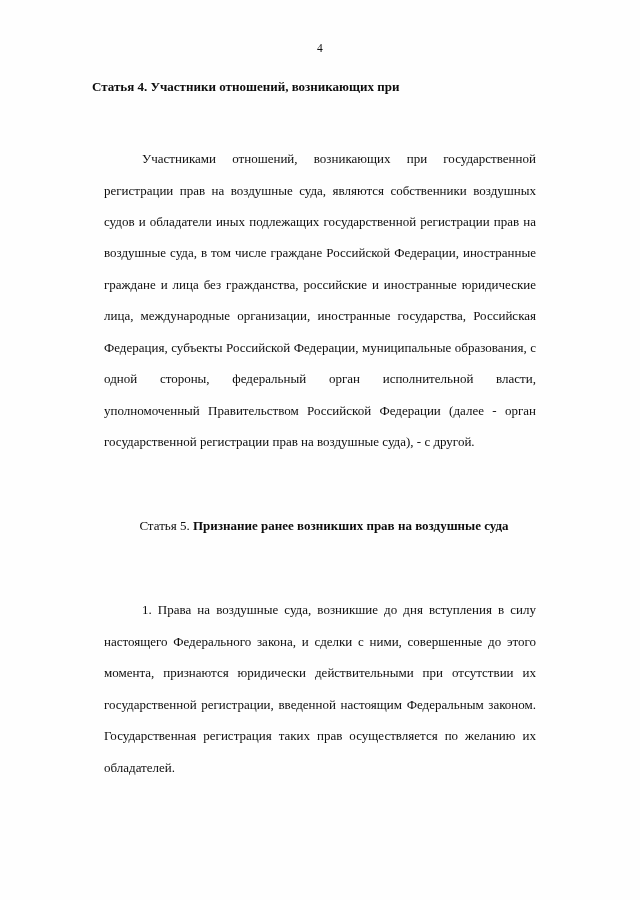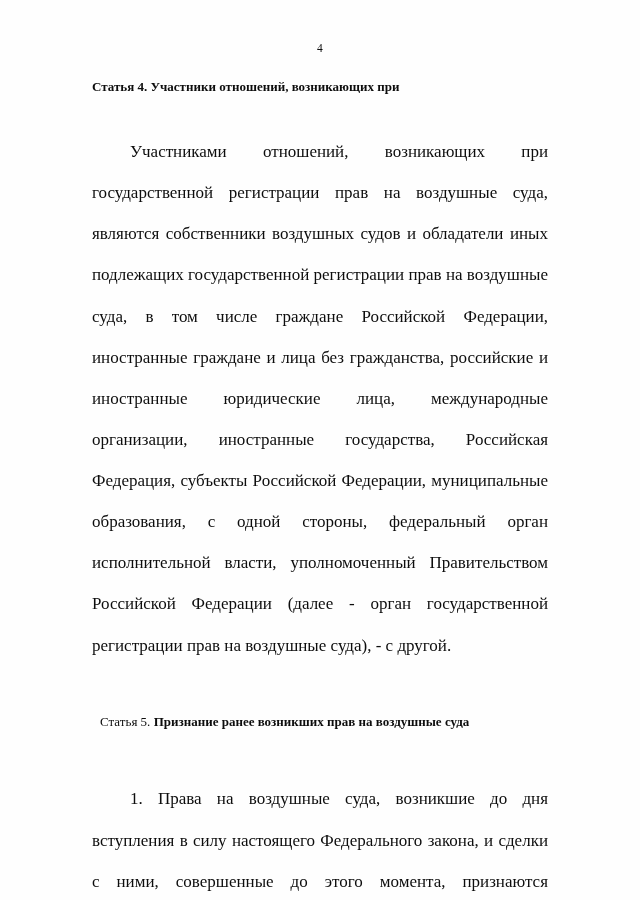--- a/index.html
+++ b/index.html
@@ -43,41 +43,42 @@
     line-height: 1.62;
     margin: 0;
   }
   .heading .line2 {
     display: block;
     padding-left: 46px;
   }
   .spacer-md { height: 34px; }
   .spacer-lg { height: 46px; }
   p.para {
-    margin: 0;
-    font-size: 17px;
+    margin: 12px;
+    font-size: 13px;
     line-height: 2.42;
     text-align: justify;
     text-justify: inter-word;
     text-indent: 38px;
     hyphens: none;
   }
   .heading2 {
     margin: 0;
     font-size: 13px;
     line-height: 1.6;
   }
   .heading2 .reg {
     font-weight: normal;
   }
   .heading2 .bold {
     font-weight: bold;
   }
   .heading2-wrap {
     padding-left: 8px;
+    text-align: center;
   }
 </style>
 </head>
 <body>
 
 <div class="page">
 
   <div class="page-number">4</div>
 
   <div class="body-area">

